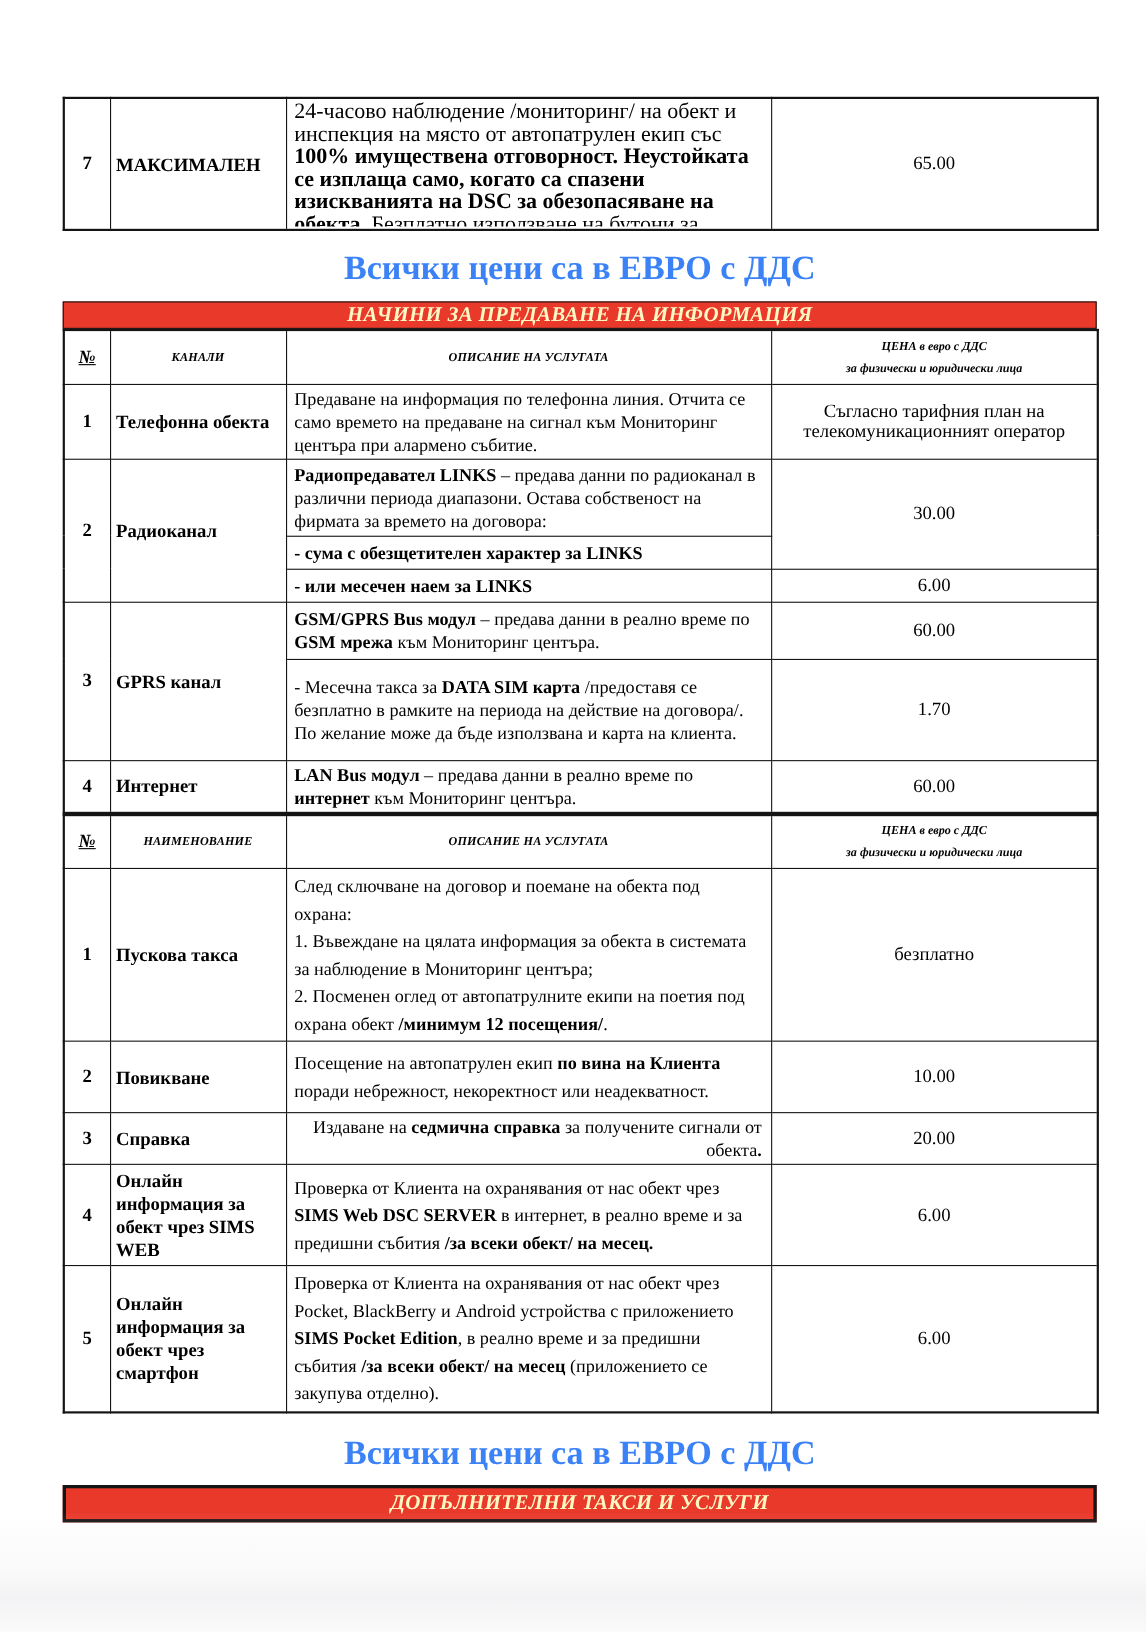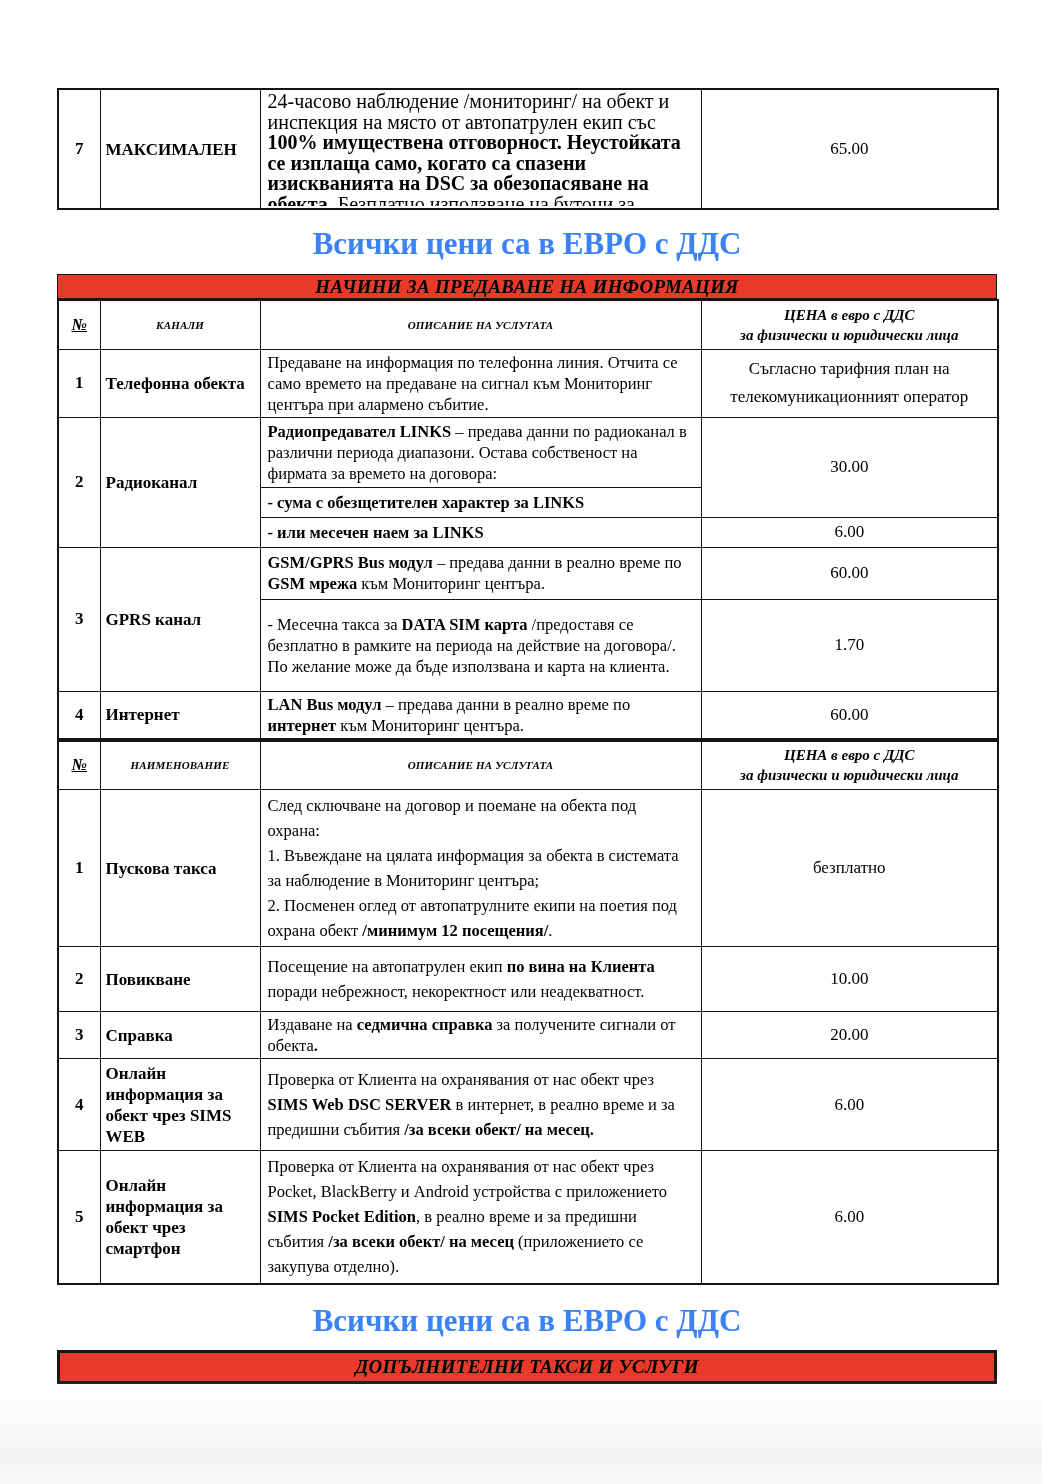--- a/index.html
+++ b/index.html
@@ -10,42 +10,42 @@
 
   table { border-collapse:collapse; table-layout:fixed; width:940px; }
   td { border:1.5px solid #141414; overflow:hidden; }
   table.doc { border:2px solid #141414; }
 
   td.num   { text-align:center; font-weight:bold; font-size:17px; vertical-align:middle; }
   td.name  { font-weight:bold; font-size:17px; line-height:21px; padding:1px 4px 1px 5px; vertical-align:middle; }
   td.desc  { font-size:16.5px; line-height:21px; padding:2px 8px 2px 7px; vertical-align:middle; }
   td.price { text-align:center; font-size:17px; vertical-align:middle; padding:1px 4px; }
   .t2 td.desc { line-height:25px; }
-  .t2 td.desc.tight { line-height:21px; }
+  .t2 td.desc.tight { line-height:21px;text-align:right; }
   td.desc b, td.desc .bseg { font-weight:bold; }
 
   td.topdesc { vertical-align:top; padding:1px 8px 0 7px; }
   .clip { height:115px; overflow:hidden; font-size:20px; line-height:20.5px; }
 
   tr.hdr td { font-weight:bold; font-style:italic; text-align:center; vertical-align:middle; }
   tr.hdr td.h-num { font-size:17px; }
   tr.hdr td.h-num span { text-decoration:underline; }
   tr.hdr td.h-name, tr.hdr td.h-desc { font-size:11px; letter-spacing:0.2px; }
-  tr.hdr td.h-price { font-size:15px; line-height:20px; padding:2px 4px; }
+  tr.hdr td.h-price { font-size:11px; line-height:20px; padding:2px 4px; }
 
   .big-heading { text-align:center; font-weight:bold; font-size:31px; line-height:42px; color:#3b82f6; margin:0; }
   .heading1 { margin-top:13px; }
   .heading2 { margin-top:15px; }
 
-  .banner { background:#e8392b; border:1.5px solid #141414; color:#000000; font-weight:bold; font-style:italic;
+  .banner { background:#e8392b; border:1.5px solid #141414; color:#fef9c3; font-weight:bold; font-style:italic;
             text-align:center; font-size:19px; line-height:23px; height:23px; letter-spacing:0.3px; }
   .banner1 { margin-top:9px; }
   .banner3 { margin-top:8px; border:3px solid #151515; line-height:28px; height:28px; }
 
-  .two-line-price { font-size:16.5px; line-height:28px; }
+  .two-line-price { font-size:16.5px; line-height:18px; }
 
   .bottom-fade { position:absolute; left:0; bottom:0; width:1042px; height:110px;
     background:linear-gradient(to bottom, rgba(255,255,255,0) 0%, rgba(240,240,242,0.35) 50%, rgba(233,233,236,0.55) 72%, rgba(250,250,250,0.95) 100%); }
 </style>
 </head>
 <body>
 
 <div class="page">
   <div class="content">
     <div class="spacer-top"></div>

